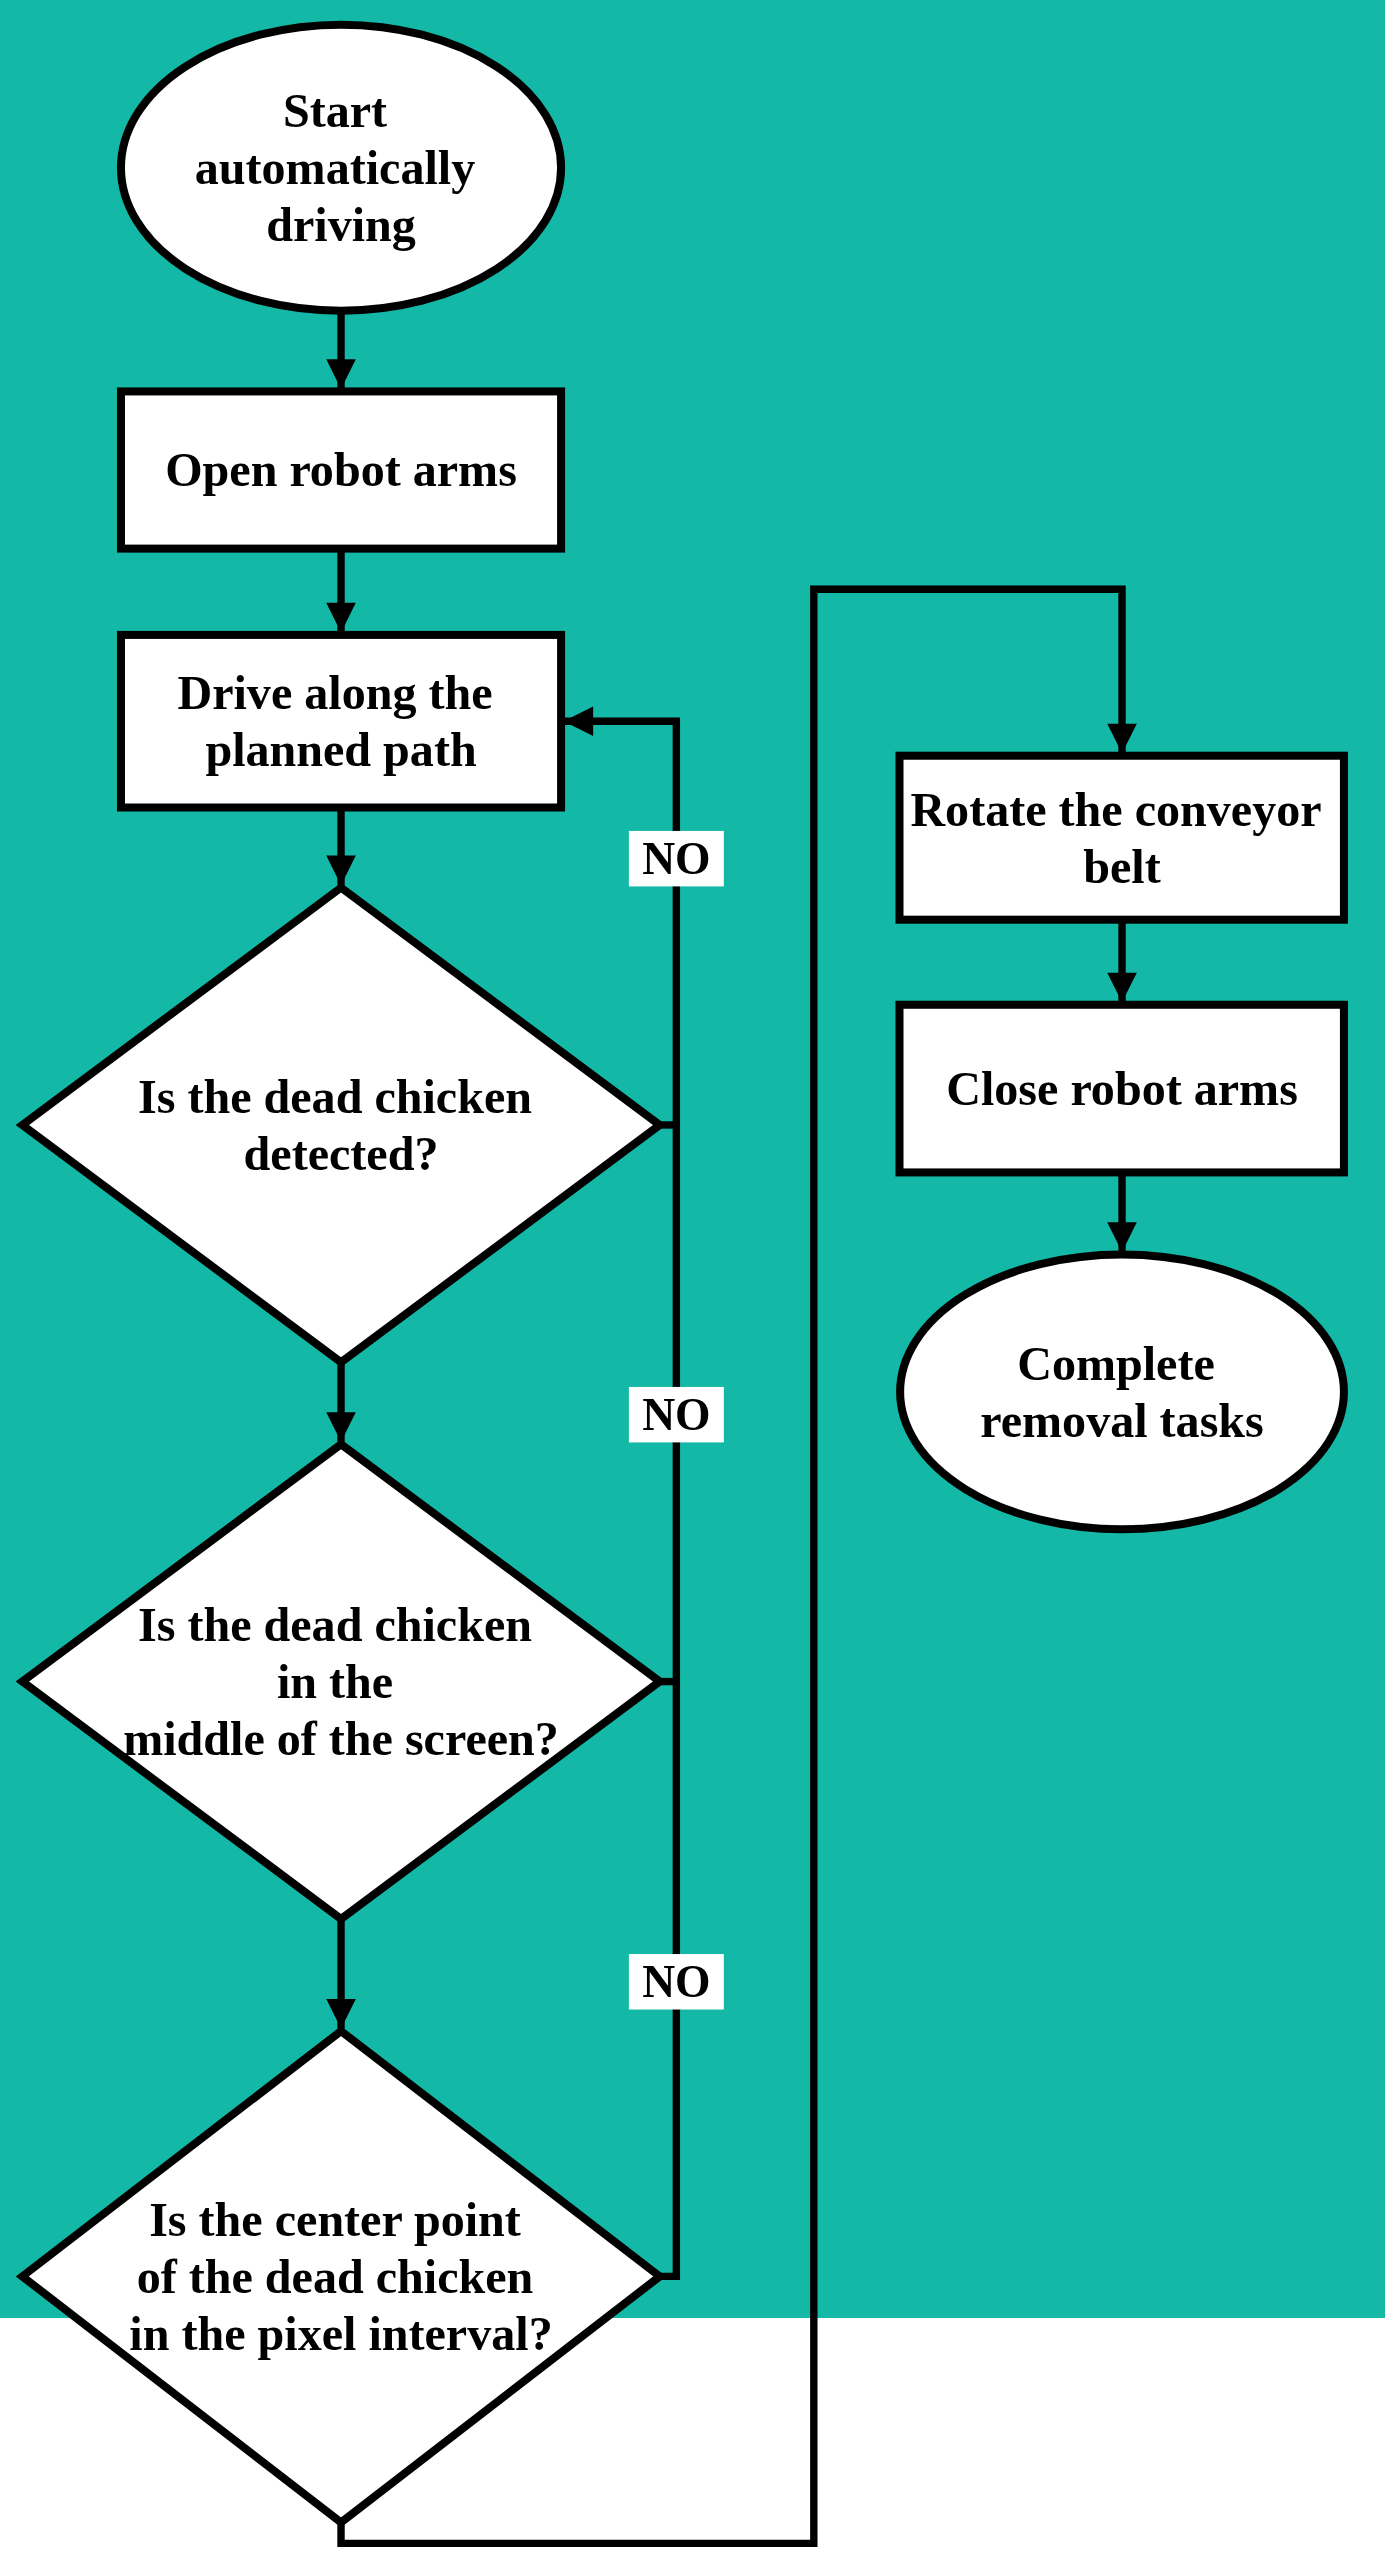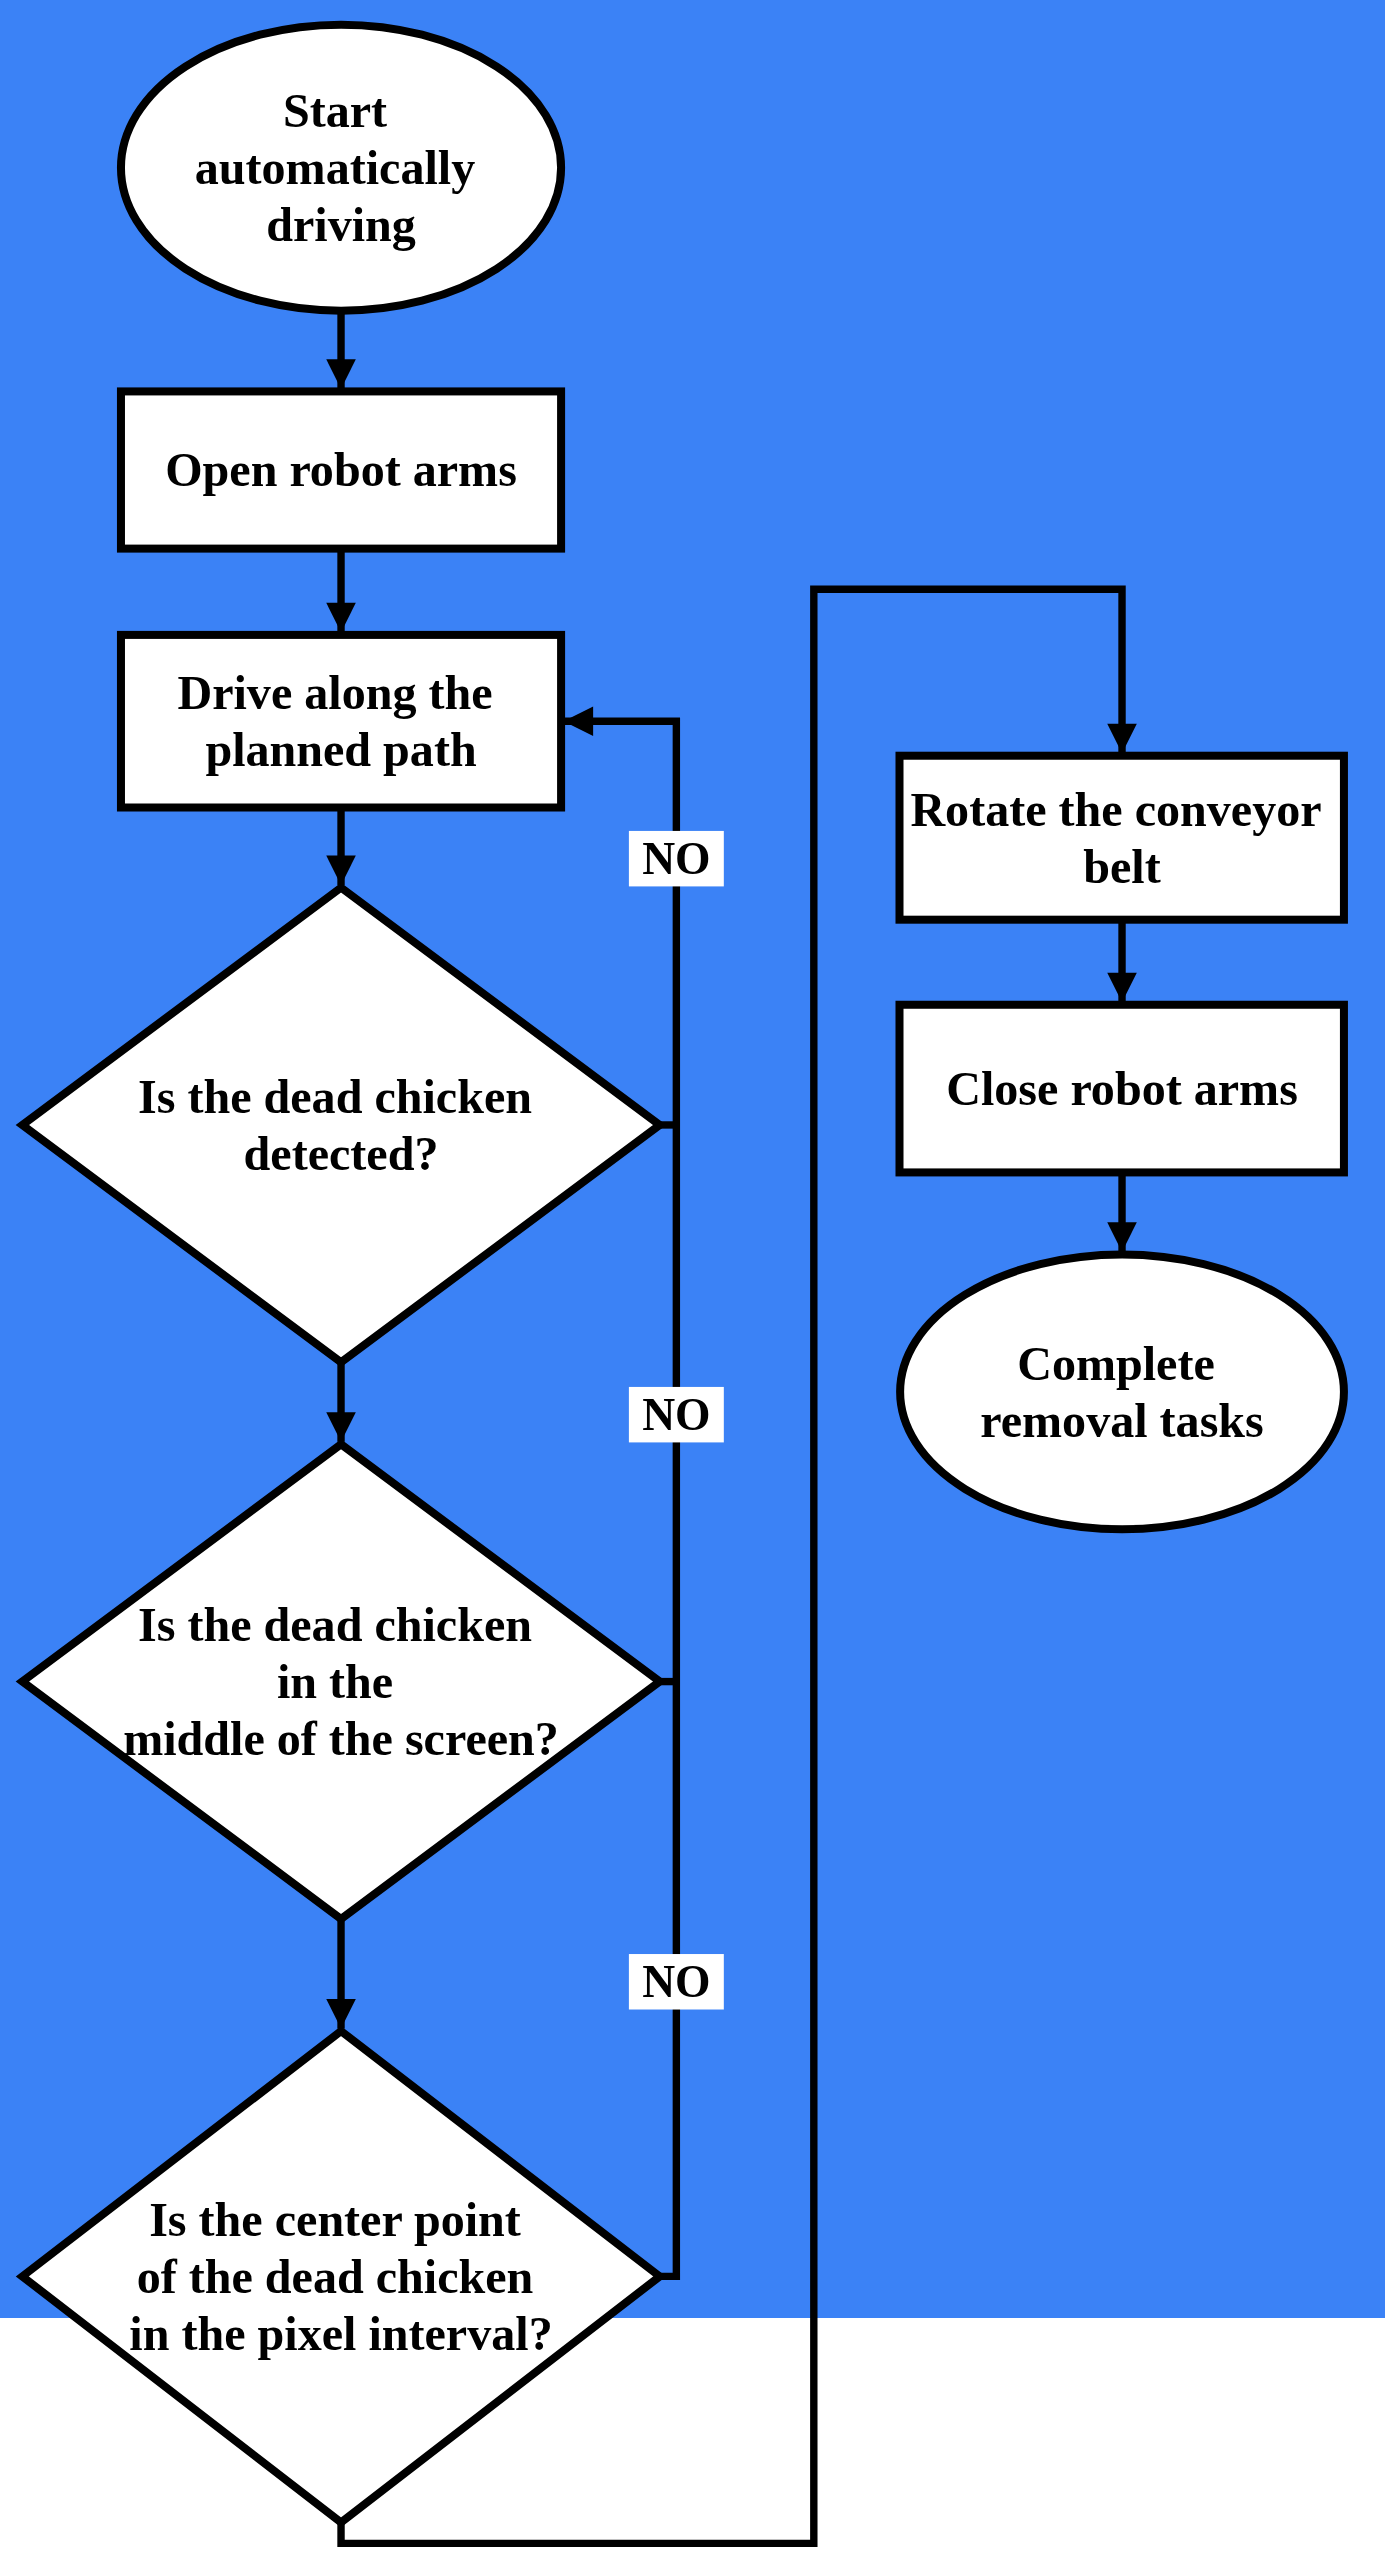--- a/index.html
+++ b/index.html
@@ -7,21 +7,21 @@
     padding: 0;
     background: #ffffff;
     width: 1386px;
     height: 2576px;
     overflow: hidden;
   }
   .figure-wrap {
     position: relative;
     width: 1386px;
     height: 2318px;
-    background: #3b82f6;
+    background: #14b8a6;
   }
   svg { display: block; }
   .node-shape {
     fill: #ffffff;
     stroke: #000000;
     stroke-width: 13;
   }
   .edge {
     fill: none;
     stroke: #000000;

